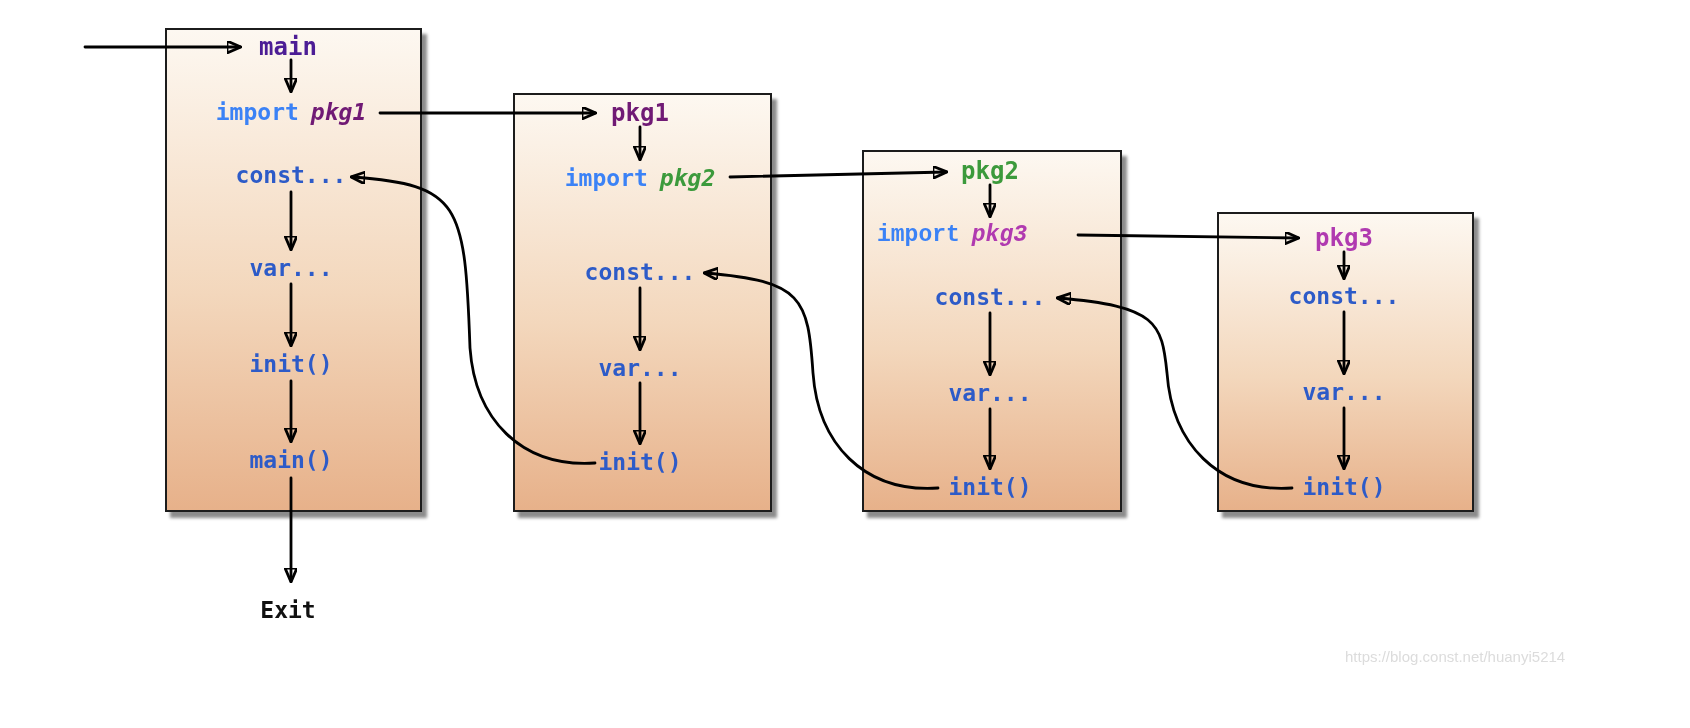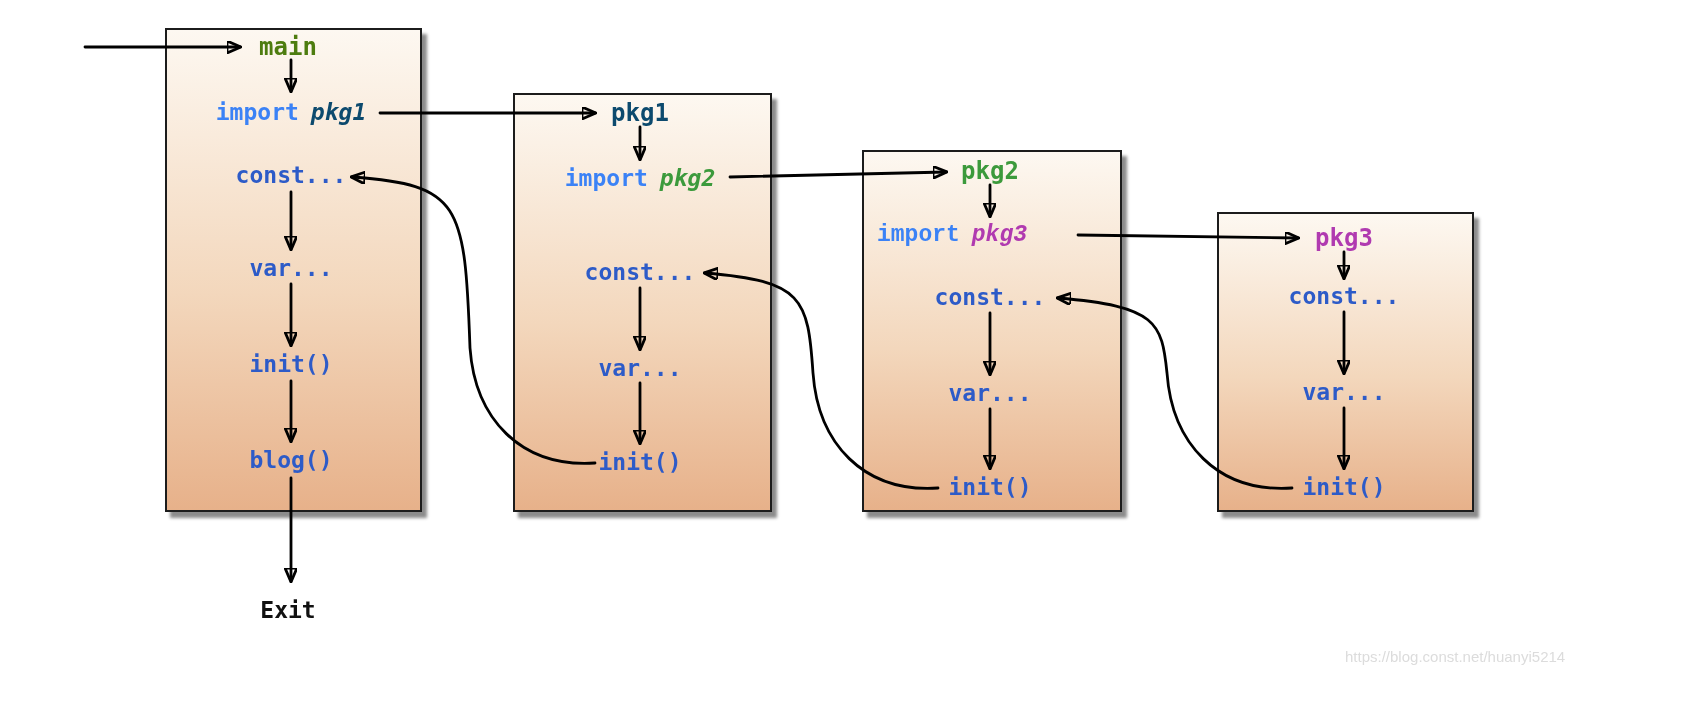--- a/index.html
+++ b/index.html
@@ -21,22 +21,22 @@
   .line {
     position: absolute;
     transform: translate(-50%, -50%);
     white-space: nowrap;
     z-index: 2;
     font-size: 23px;
     font-weight: bold;
     color: #2d5bc8;
     letter-spacing: 0;
   }
-  .title { color: #4d7c0f; font-size: 24px; }
-  .red   { color: #0c4a6e; }
+  .title { color: #4c1d95; font-size: 24px; }
+  .red   { color: #701a75; }
   .green { color: #3c9a3c; }
   .magenta { color: #b03ab0; }
   .kw { color: #3b82f6; }
   .arg { font-style: italic; margin-left: 12px; }
   .black { color: #111111; }
   .arrows {
     position: absolute;
     left: 0; top: 0;
     z-index: 3;
     pointer-events: none;
@@ -67,21 +67,21 @@
   <div class="pkg-box" style="left:862px; top:150px; width:256px; height:358px;"></div>
   <div class="pkg-box" style="left:1217px;top:212px; width:253px; height:296px;"></div>
 
   <div class="line title" style="left:288px; top:47px;">main</div>
   <div class="line" style="left:291px; top:112px;">
     <span class="kw">import</span><span class="arg red">pkg1</span>
   </div>
   <div class="line" style="left:291px; top:175px;">const...</div>
   <div class="line" style="left:291px; top:268px;">var...</div>
   <div class="line" style="left:291px; top:364px;">init()</div>
-  <div class="line" style="left:291px; top:460px;">blog()</div>
+  <div class="line" style="left:291px; top:460px;">main()</div>
 
   <div class="line title red" style="left:640px; top:113px;">pkg1</div>
   <div class="line" style="left:640px; top:178px;text-align:center;">
     <span class="kw">import</span><span class="arg green">pkg2</span>
   </div>
   <div class="line" style="left:640px; top:272px;">const...</div>
   <div class="line" style="left:640px; top:368px;">var...</div>
   <div class="line" style="left:640px; top:462px;">init()</div>
 
   <div class="line title green" style="left:990px; top:171px;">pkg2</div>

